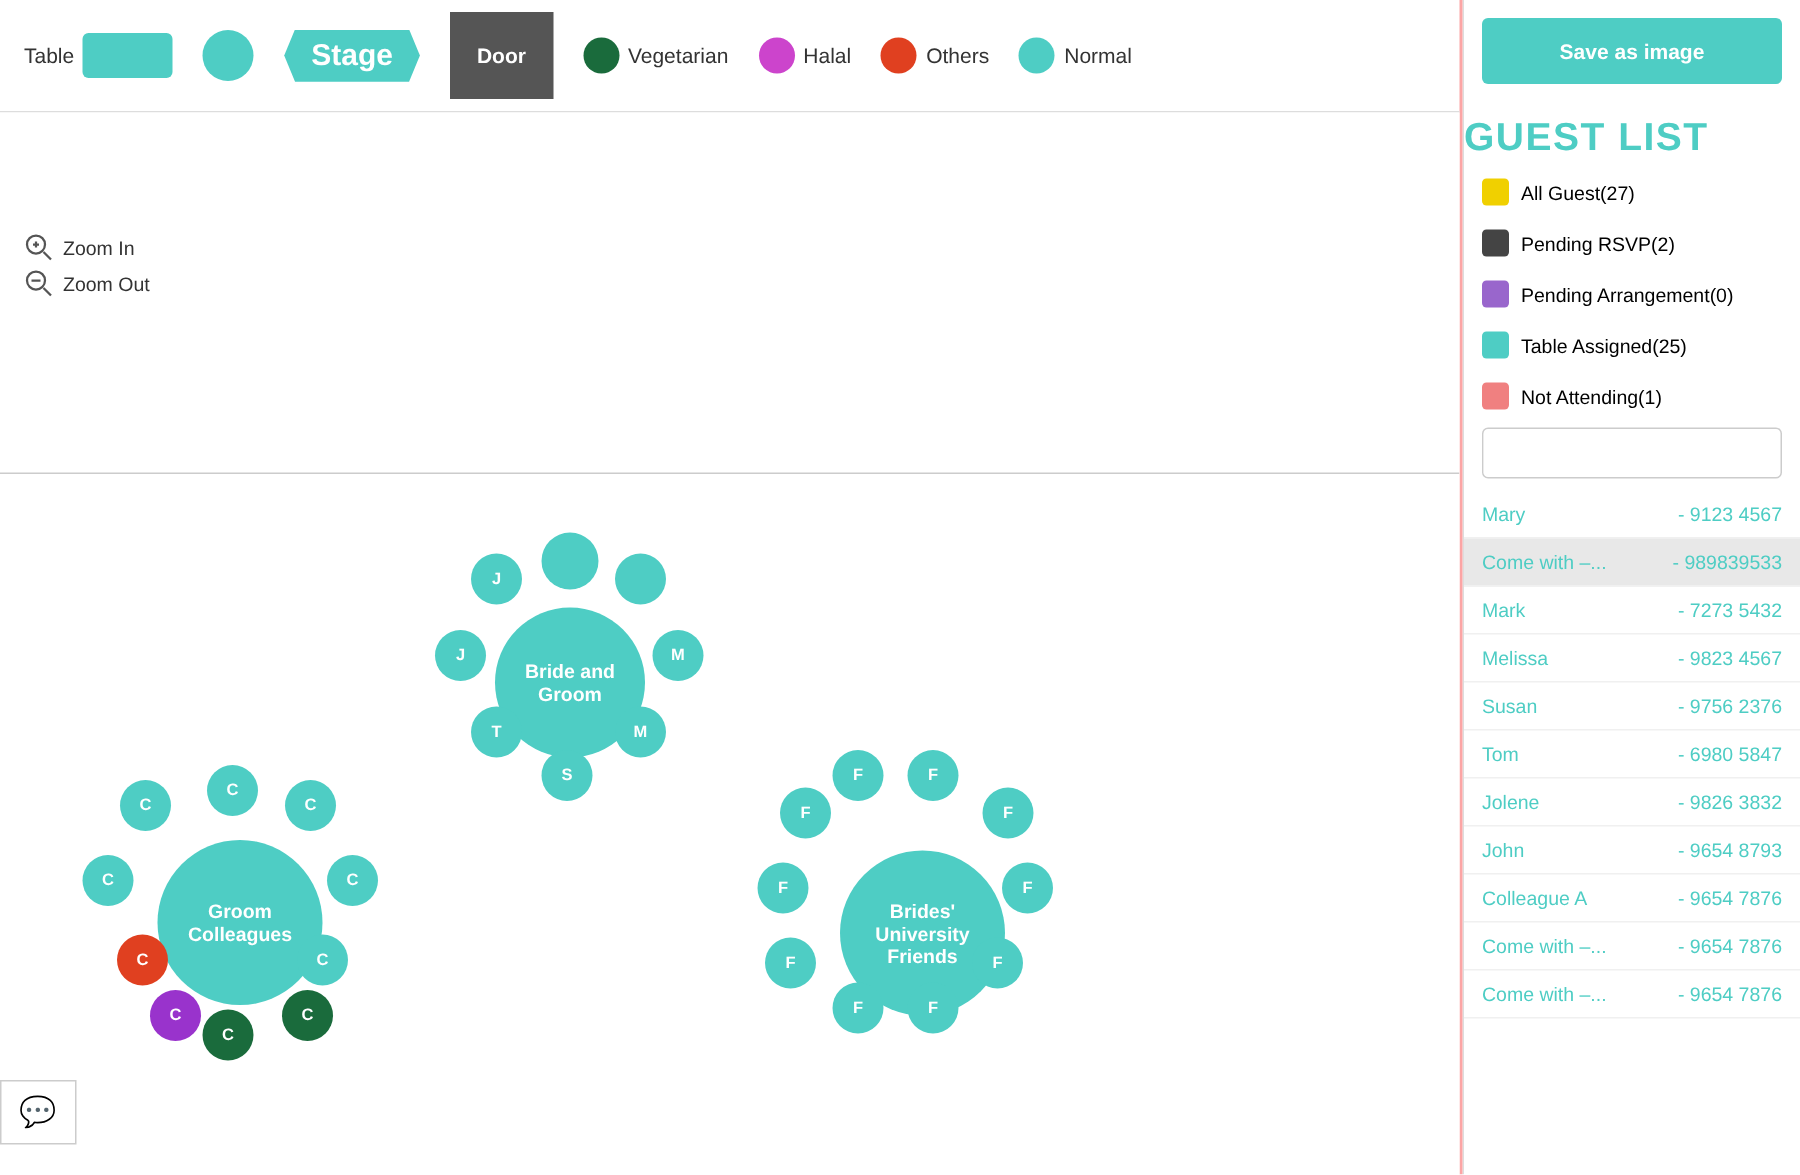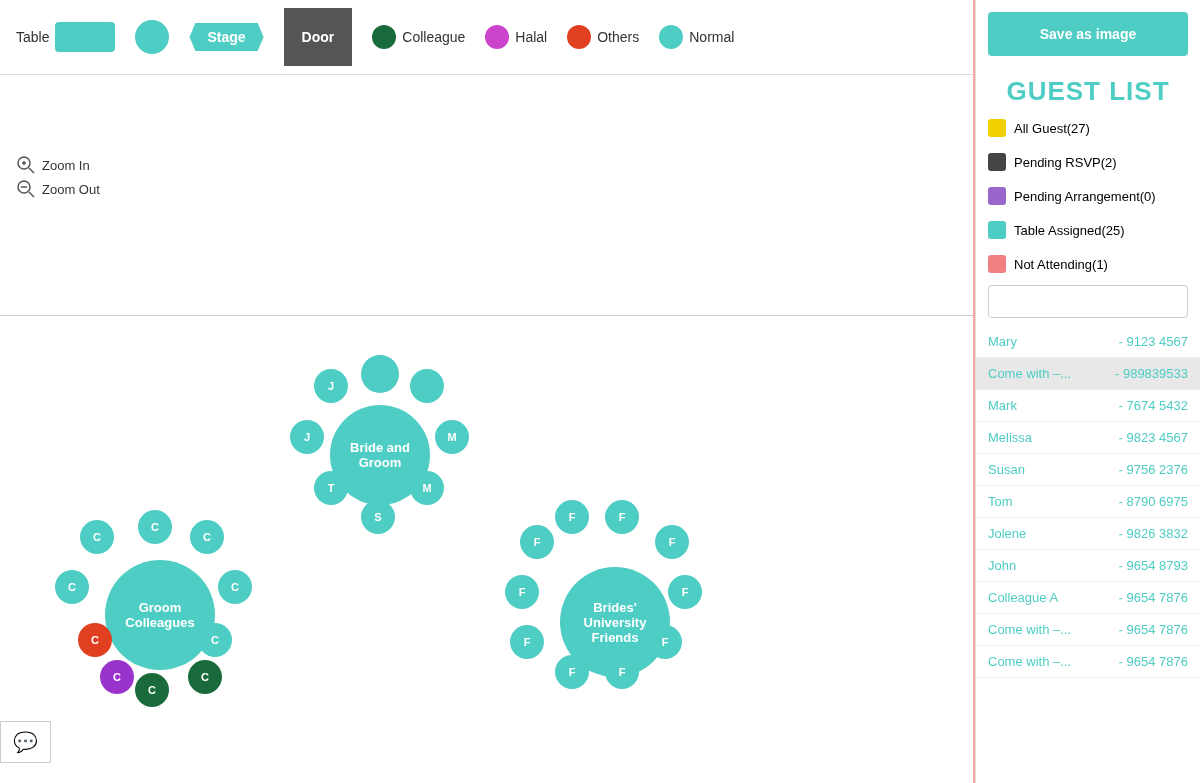--- a/index.html
+++ b/index.html
@@ -41,21 +41,21 @@
       width: 34px;
       height: 34px;
       background: #4ecdc4;
       border-radius: 50%;
     }
     .legend-stage {
       background: #4ecdc4;
       color: white;
       padding: 6px 18px;
       clip-path: polygon(8% 0%, 92% 0%, 100% 50%, 92% 100%, 8% 100%, 0% 50%);
-      font-size: 14px;
+      font-size: 20px;
       font-weight: bold;
     }
     .legend-door {
       background: #555;
       color: white;
       padding: 21px 18px;
       font-size: 14px;
       font-weight: bold;
     }
     .legend-dot {
@@ -184,21 +184,21 @@
       font-weight: bold;
       cursor: pointer;
       border-radius: 4px;
       text-align: center;
     }
 
     .guest-list-title {
       color: #4ecdc4;
       font-size: 26px;
       font-weight: bold;
-      text-align: center;
+      text-align: left;
       padding: 8px 0;
       letter-spacing: 1px;
     }
 
     .guest-filters {
       padding: 4px 12px;
       display: flex;
       flex-direction: column;
       gap: 16px;
     }
@@ -276,21 +276,21 @@
       <div class="legend-circle-large"></div>
     </div>
     <div class="legend-item">
       <div class="legend-stage">Stage</div>
     </div>
     <div class="legend-item">
       <div class="legend-door">Door</div>
     </div>
     <div class="legend-item">
       <div class="legend-dot dot-vegetarian"></div>
-      <span>Colleague</span>
+      <span>Vegetarian</span>
     </div>
     <div class="legend-item">
       <div class="legend-dot dot-halal"></div>
       <span>Halal</span>
     </div>
     <div class="legend-item">
       <div class="legend-dot dot-others"></div>
       <span>Others</span>
     </div>
     <div class="legend-item">
@@ -430,33 +430,33 @@
   <div class="guest-row">
         <span class="guest-name">Mary</span>
         <span class="guest-phone">- 9123 4567</span>
       </div>
       <div class="guest-row highlighted">
         <span class="guest-name">Come with –...</span>
         <span class="guest-phone">- 989839533</span>
       </div>
       <div class="guest-row">
         <span class="guest-name">Mark</span>
-        <span class="guest-phone">- 7674 5432</span>
+        <span class="guest-phone">- 7273 5432</span>
       </div>
       <div class="guest-row">
         <span class="guest-name">Melissa</span>
         <span class="guest-phone">- 9823 4567</span>
       </div>
       <div class="guest-row">
         <span class="guest-name">Susan</span>
         <span class="guest-phone">- 9756 2376</span>
       </div>
       <div class="guest-row">
         <span class="guest-name">Tom</span>
-        <span class="guest-phone">- 8790 6975</span>
+        <span class="guest-phone">- 6980 5847</span>
       </div>
       <div class="guest-row">
         <span class="guest-name">Jolene</span>
         <span class="guest-phone">- 9826 3832</span>
       </div>
       <div class="guest-row">
         <span class="guest-name">John</span>
         <span class="guest-phone">- 9654 8793</span>
       </div>
       <div class="guest-row">

